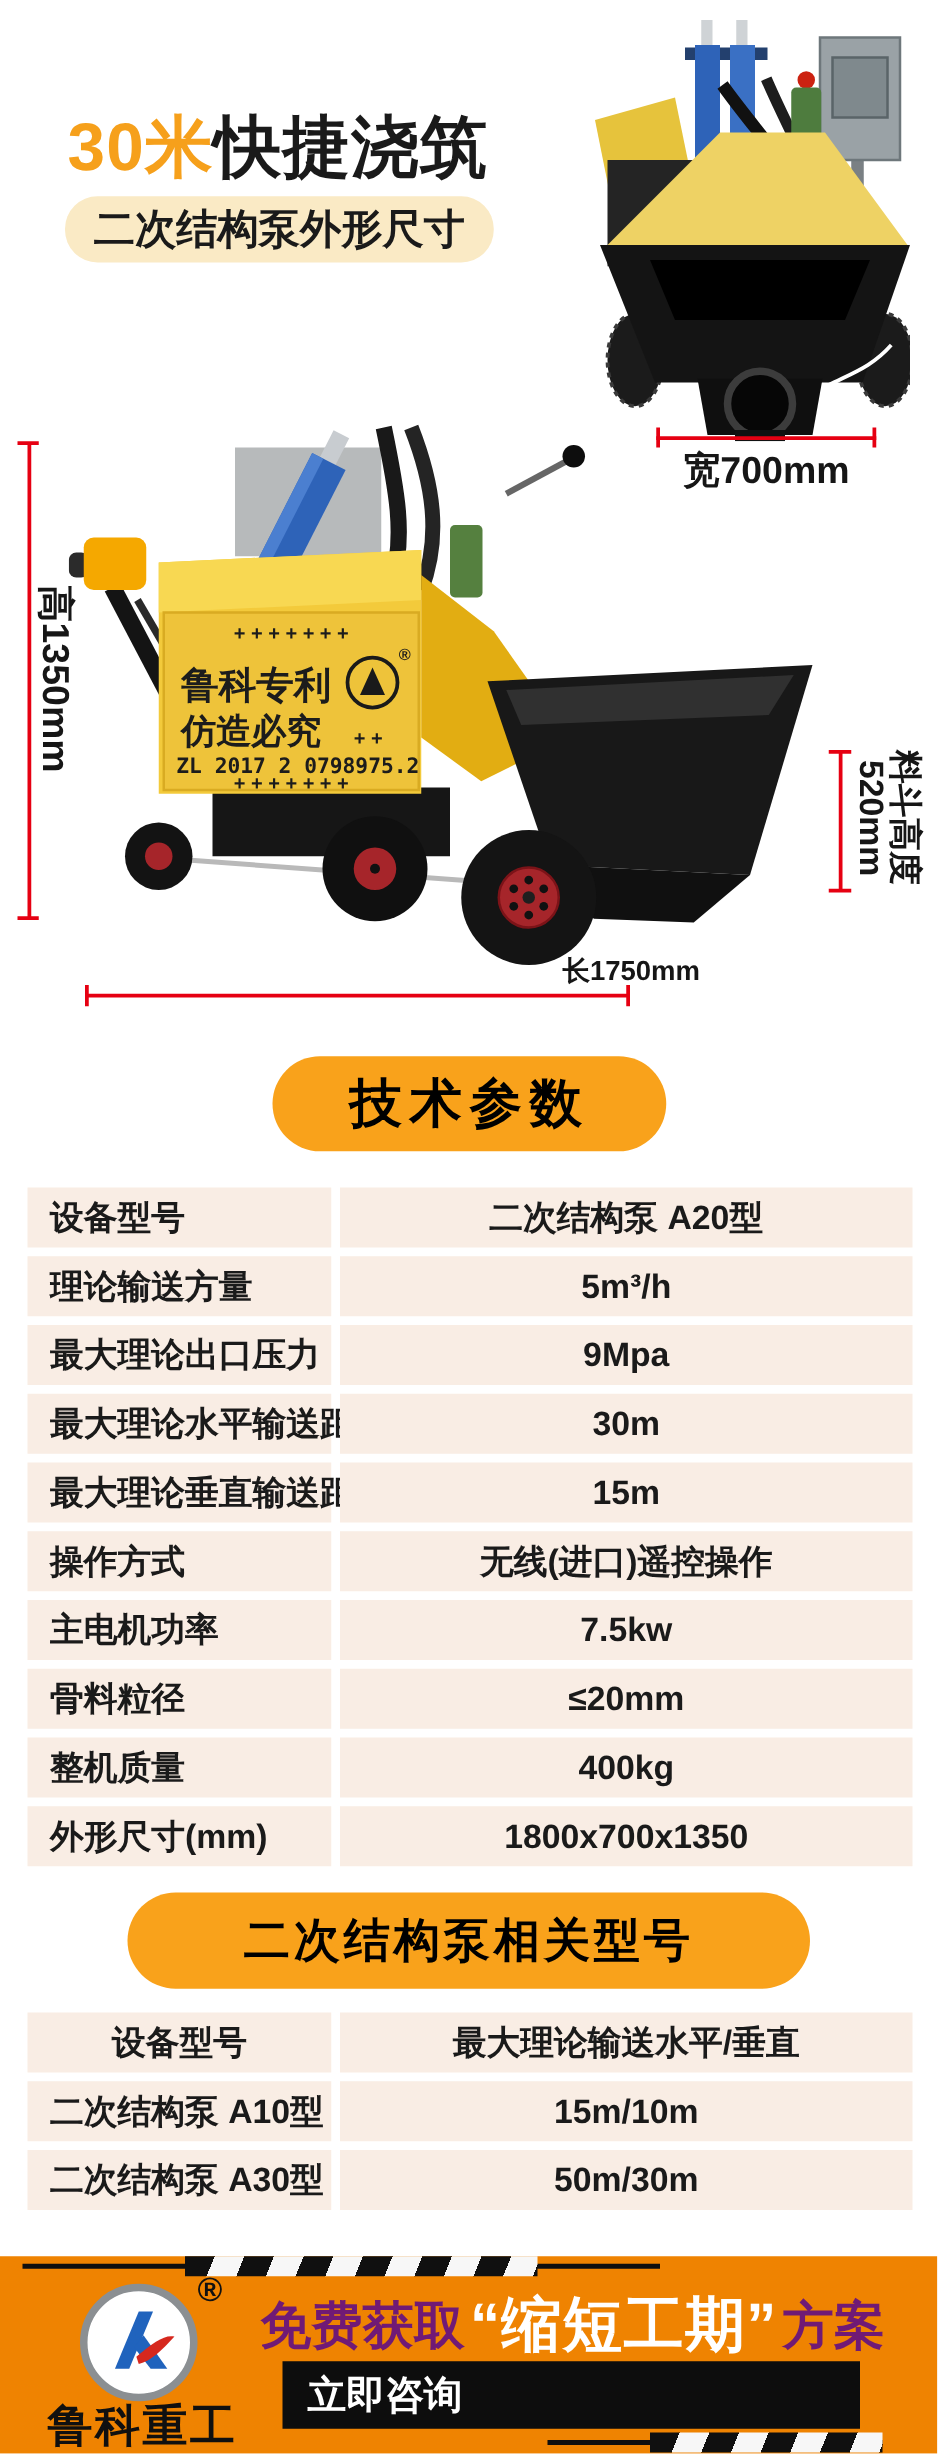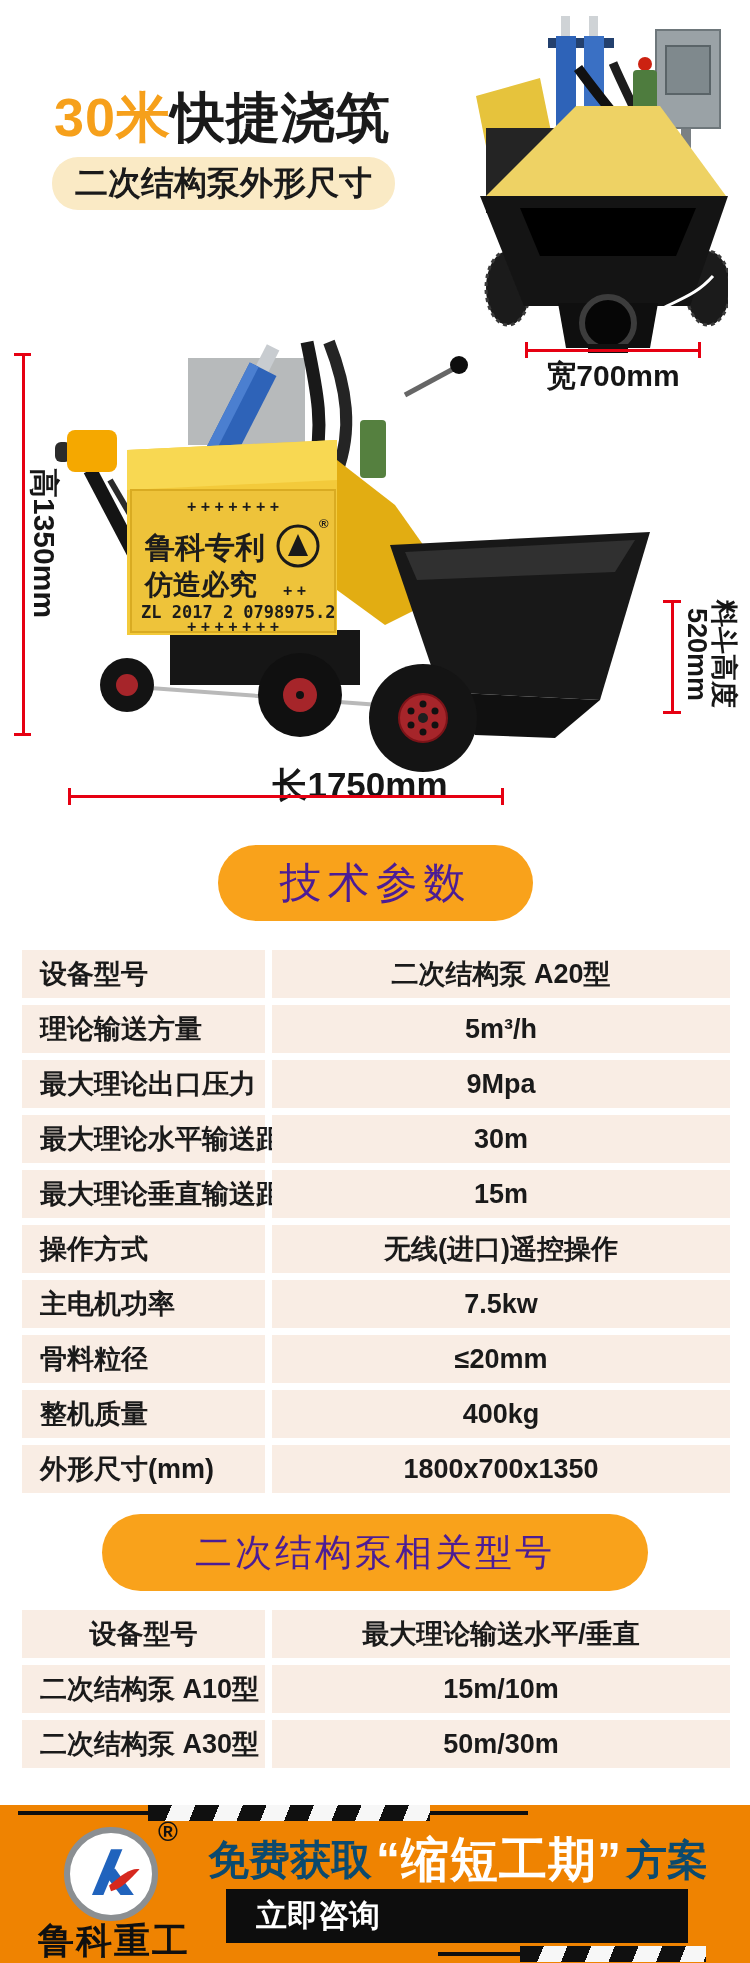--- a/index.html
+++ b/index.html
@@ -13,21 +13,21 @@
   .badge{left:52px;top:157px;width:343px;height:53px;background:var(--badge-bg,#FAEAC5);
          border-radius:26px;display:flex;align-items:center;justify-content:center;
          font-size:33px;font-weight:700;}
 
   
   .dl{background:var(--dim-red,#E60012);}
   .dim-txt{font-size:30px;font-weight:600;color:#161616;white-space:nowrap;}
   .rot{transform:rotate(90deg);transform-origin:left top;}
 
   
-  .pill{background:var(--accent,#F9A21B);color:#4c1d95;font-weight:400;border-radius:42px;
+  .pill{background:var(--accent,#F9A21B);color:#000000;font-weight:700;border-radius:42px;
         display:flex;align-items:center;justify-content:center;white-space:nowrap;}
   .pill1{left:218px;top:845px;width:315px;height:76px;font-size:42px;letter-spacing:6px;}
   .pill2{left:102px;top:1514px;width:546px;height:77px;font-size:37px;letter-spacing:3px;}
 
   
   .tbl{left:22px;width:708px;display:flex;flex-direction:column;gap:7px;}
   .trow{display:flex;gap:7px;height:48px;}
   .tl{width:243px;background:var(--cell-bg,#F9EDE4);display:flex;align-items:center;
       padding-left:18px;box-sizing:border-box;font-size:27px;font-weight:600;white-space:nowrap;}
   .tv{flex:1;background:var(--cell-bg,#F9EDE4);display:flex;align-items:center;
@@ -38,24 +38,24 @@
   .banner{left:0;top:1805px;width:750px;height:158px;background:var(--banner,#EF8301);}
   .banner .abs{position:absolute;}
   .bline{background:#0f0f0f;height:4px;}
   .stripe{height:16px;background:repeating-linear-gradient(112deg,#101010 0 22px,#f7f7f7 22px 44px);}
   .logo-circle{left:64px;top:22px;width:94px;height:94px;background:#fff;border:6px solid #8b8f92;
                border-radius:50%;box-sizing:border-box;display:flex;align-items:center;justify-content:center;}
   .reg{left:158px;top:12px;font-size:27px;font-weight:700;color:#111;}
   .brand{left:34px;top:112px;width:160px;text-align:center;font-size:36px;font-weight:700;
          letter-spacing:2px;color:#101010;font-family:"DejaVu Serif",serif;}
   .headline{left:208px;top:24px;height:62px;display:flex;align-items:center;white-space:nowrap;}
-  .hl-black{font-size:41px;font-weight:800;color:#0c4a6e;}
+  .hl-black{font-size:41px;font-weight:800;color:#701a75;}
   .hl-white{font-size:48px;font-weight:800;color:#ffffff;margin:0 4px;letter-spacing:1px;}
   .cta-bar{left:226px;top:84px;width:462px;height:54px;background:#0d0d0d;display:flex;
-           padding:16px;box-sizing:border-box;}
+           padding:6px;box-sizing:border-box;}
   .cta-label{width:152px;display:flex;align-items:center;justify-content:center;
              color:#fff;font-size:31px;font-weight:700;}
   .phone-box{flex:1;background:var(--banner,#EF8301);display:flex;align-items:center;
              justify-content:center;color:#fff;font-size:40px;font-weight:800;letter-spacing:1px;}
 </style>
 </head>
 <body>
 
 <div class="page">
 
@@ -155,21 +155,21 @@
   <div class="abs dl" style="left:14px;top:353px;width:17px;height:3px;"></div>
   <div class="abs dl" style="left:14px;top:733px;width:17px;height:3px;"></div>
   <div class="abs dim-txt rot" style="left:64px;top:468px;">高1350mm</div>
 
   <div class="abs dl" style="left:671px;top:601px;width:3px;height:112px;"></div>
   <div class="abs dl" style="left:663px;top:600px;width:18px;height:3px;"></div>
   <div class="abs dl" style="left:663px;top:711px;width:18px;height:3px;"></div>
   <div class="abs dim-txt rot" style="left:712px;top:608px;font-size:27px;">520mm</div>
   <div class="abs dim-txt rot" style="left:742px;top:600px;font-size:27px;">料斗高度</div>
 
-  <div class="abs dim-txt" style="left:160px;top:762px;width:400px;text-align:center;font-size:35px;">长1750mm</div>
+  <div class="abs dim-txt" style="left:160px;top:762px;width:400px;text-align:right;font-size:22px;">长1750mm</div>
   <div class="abs dl" style="left:68px;top:795px;width:436px;height:3px;"></div>
   <div class="abs dl" style="left:68px;top:788px;width:3px;height:17px;"></div>
   <div class="abs dl" style="left:501px;top:788px;width:3px;height:17px;"></div>
 
   <div class="abs pill pill1">技术参数</div>
 
   <div class="abs tbl" style="top:950px;">
     <div class="trow">
         <div class="tl">设备型号</div>
         <div class="tv">二次结构泵 A20型</div>

